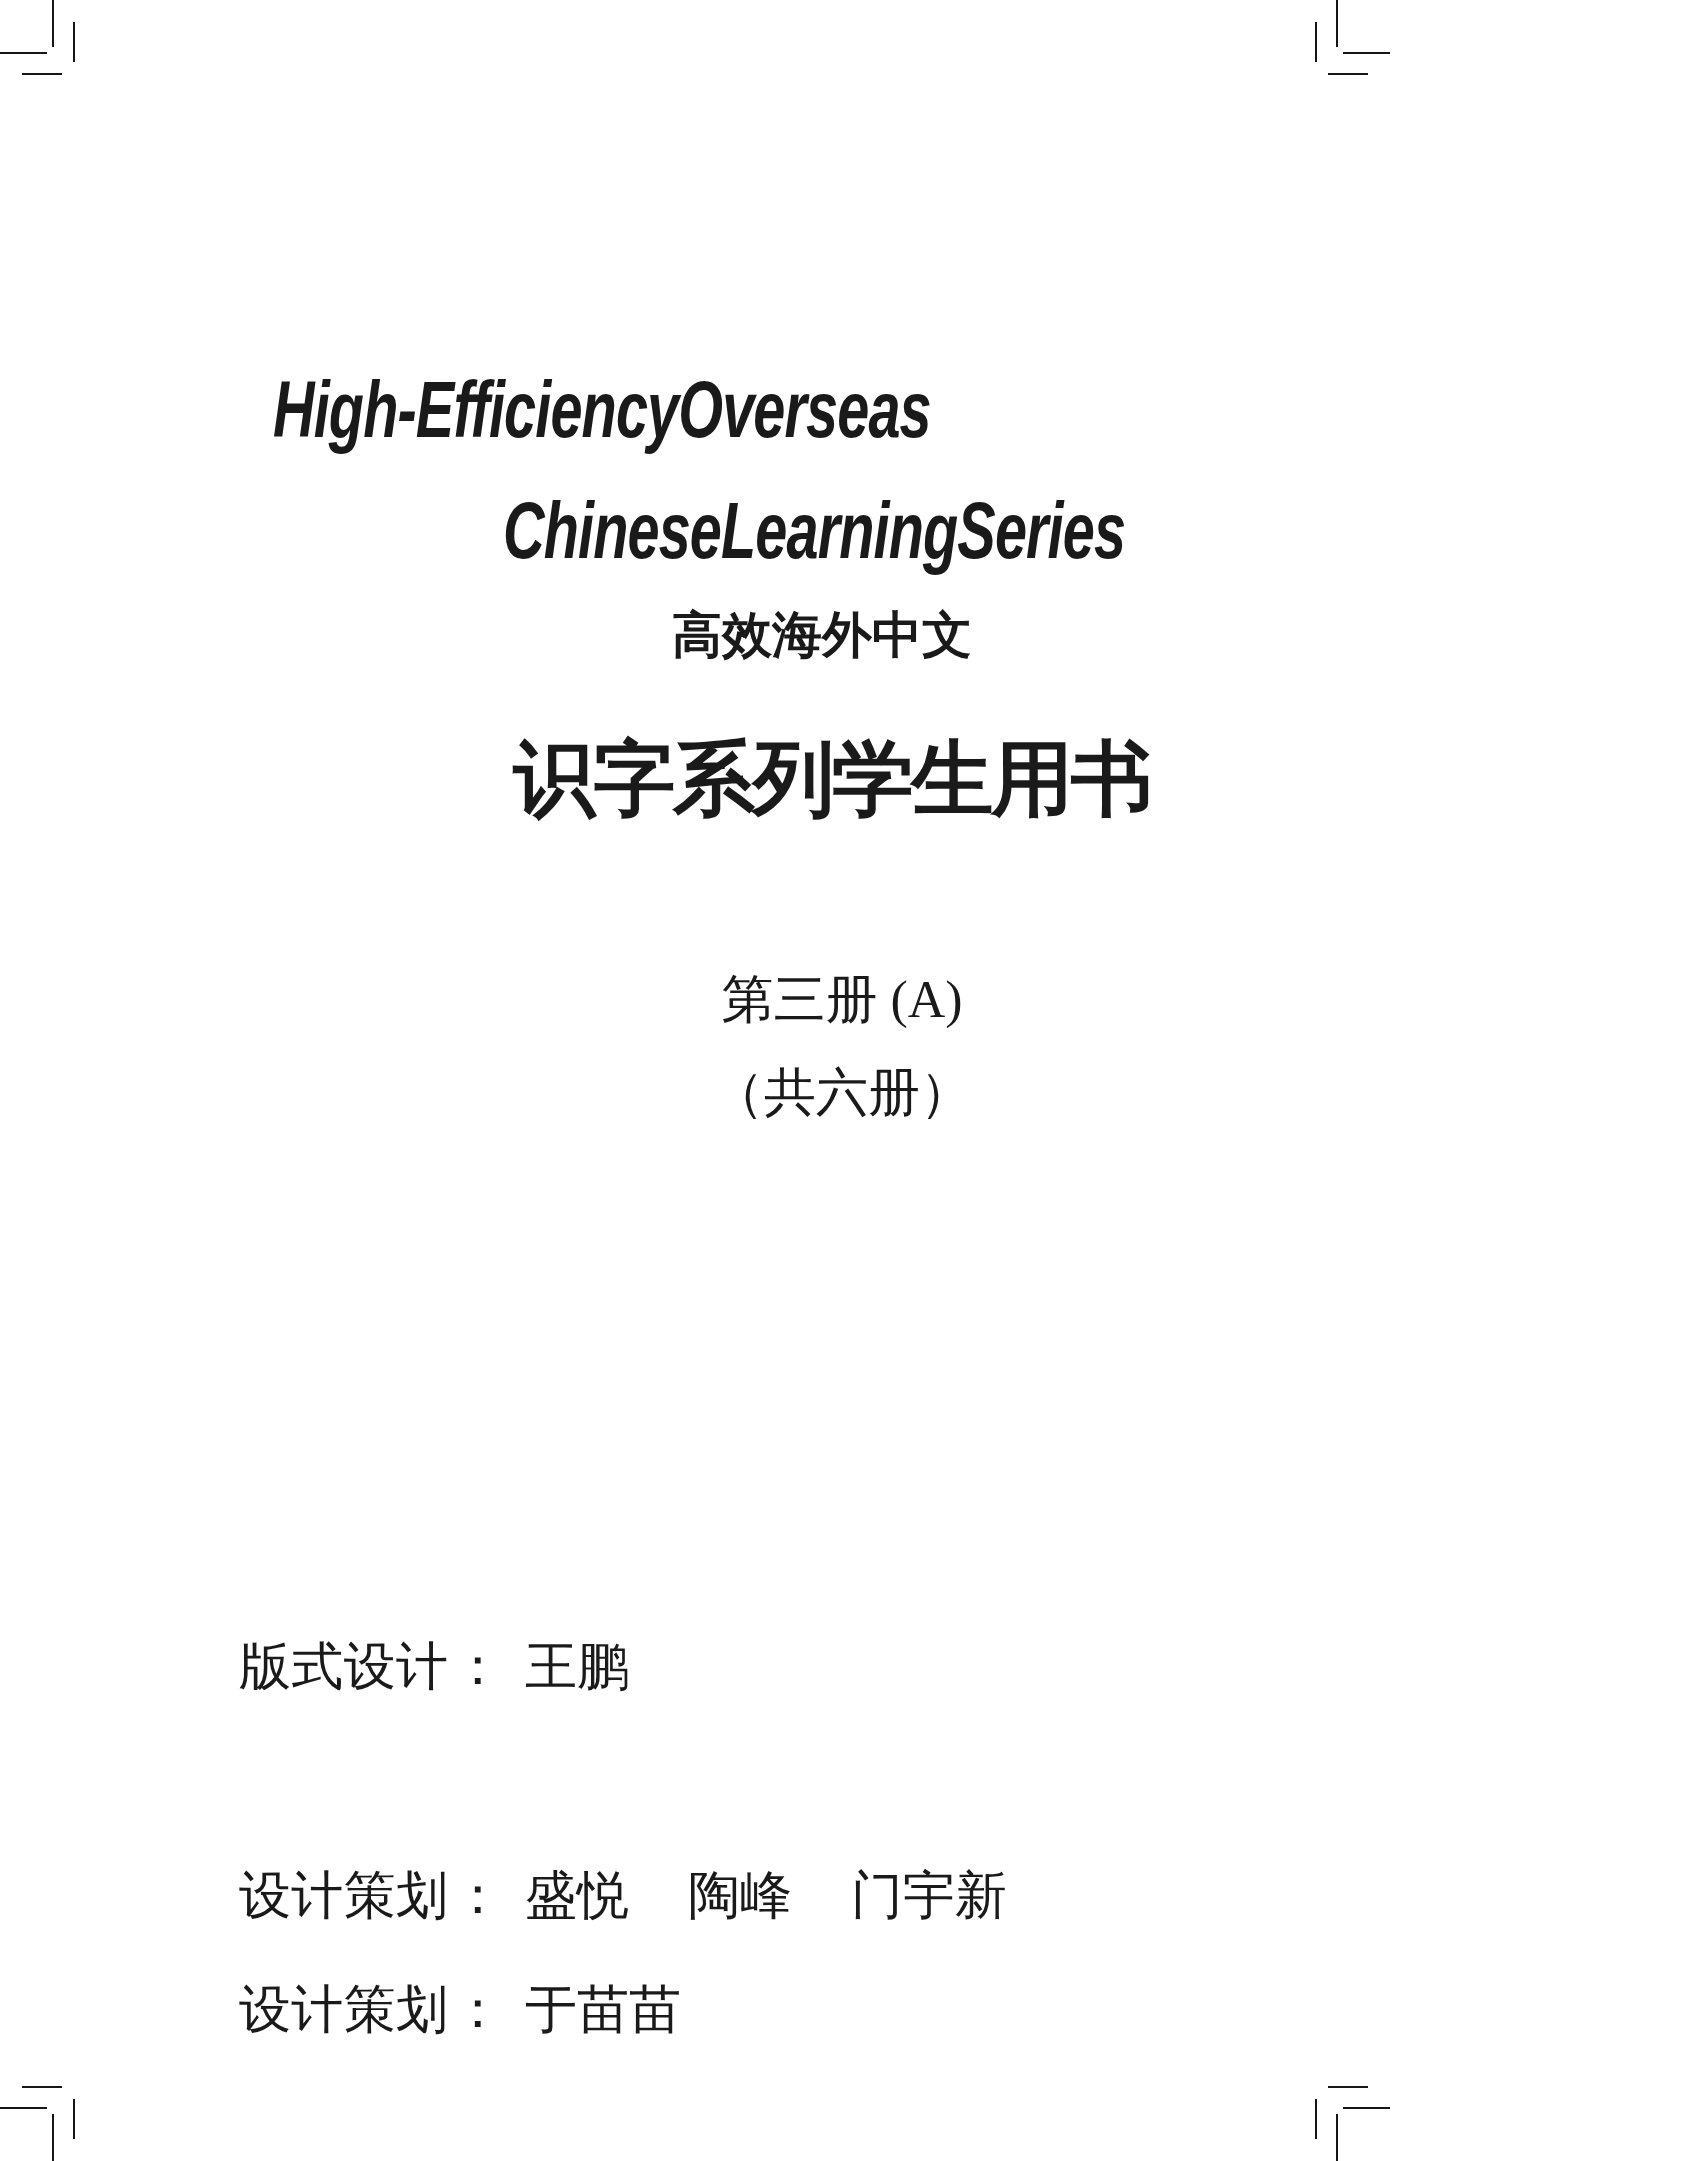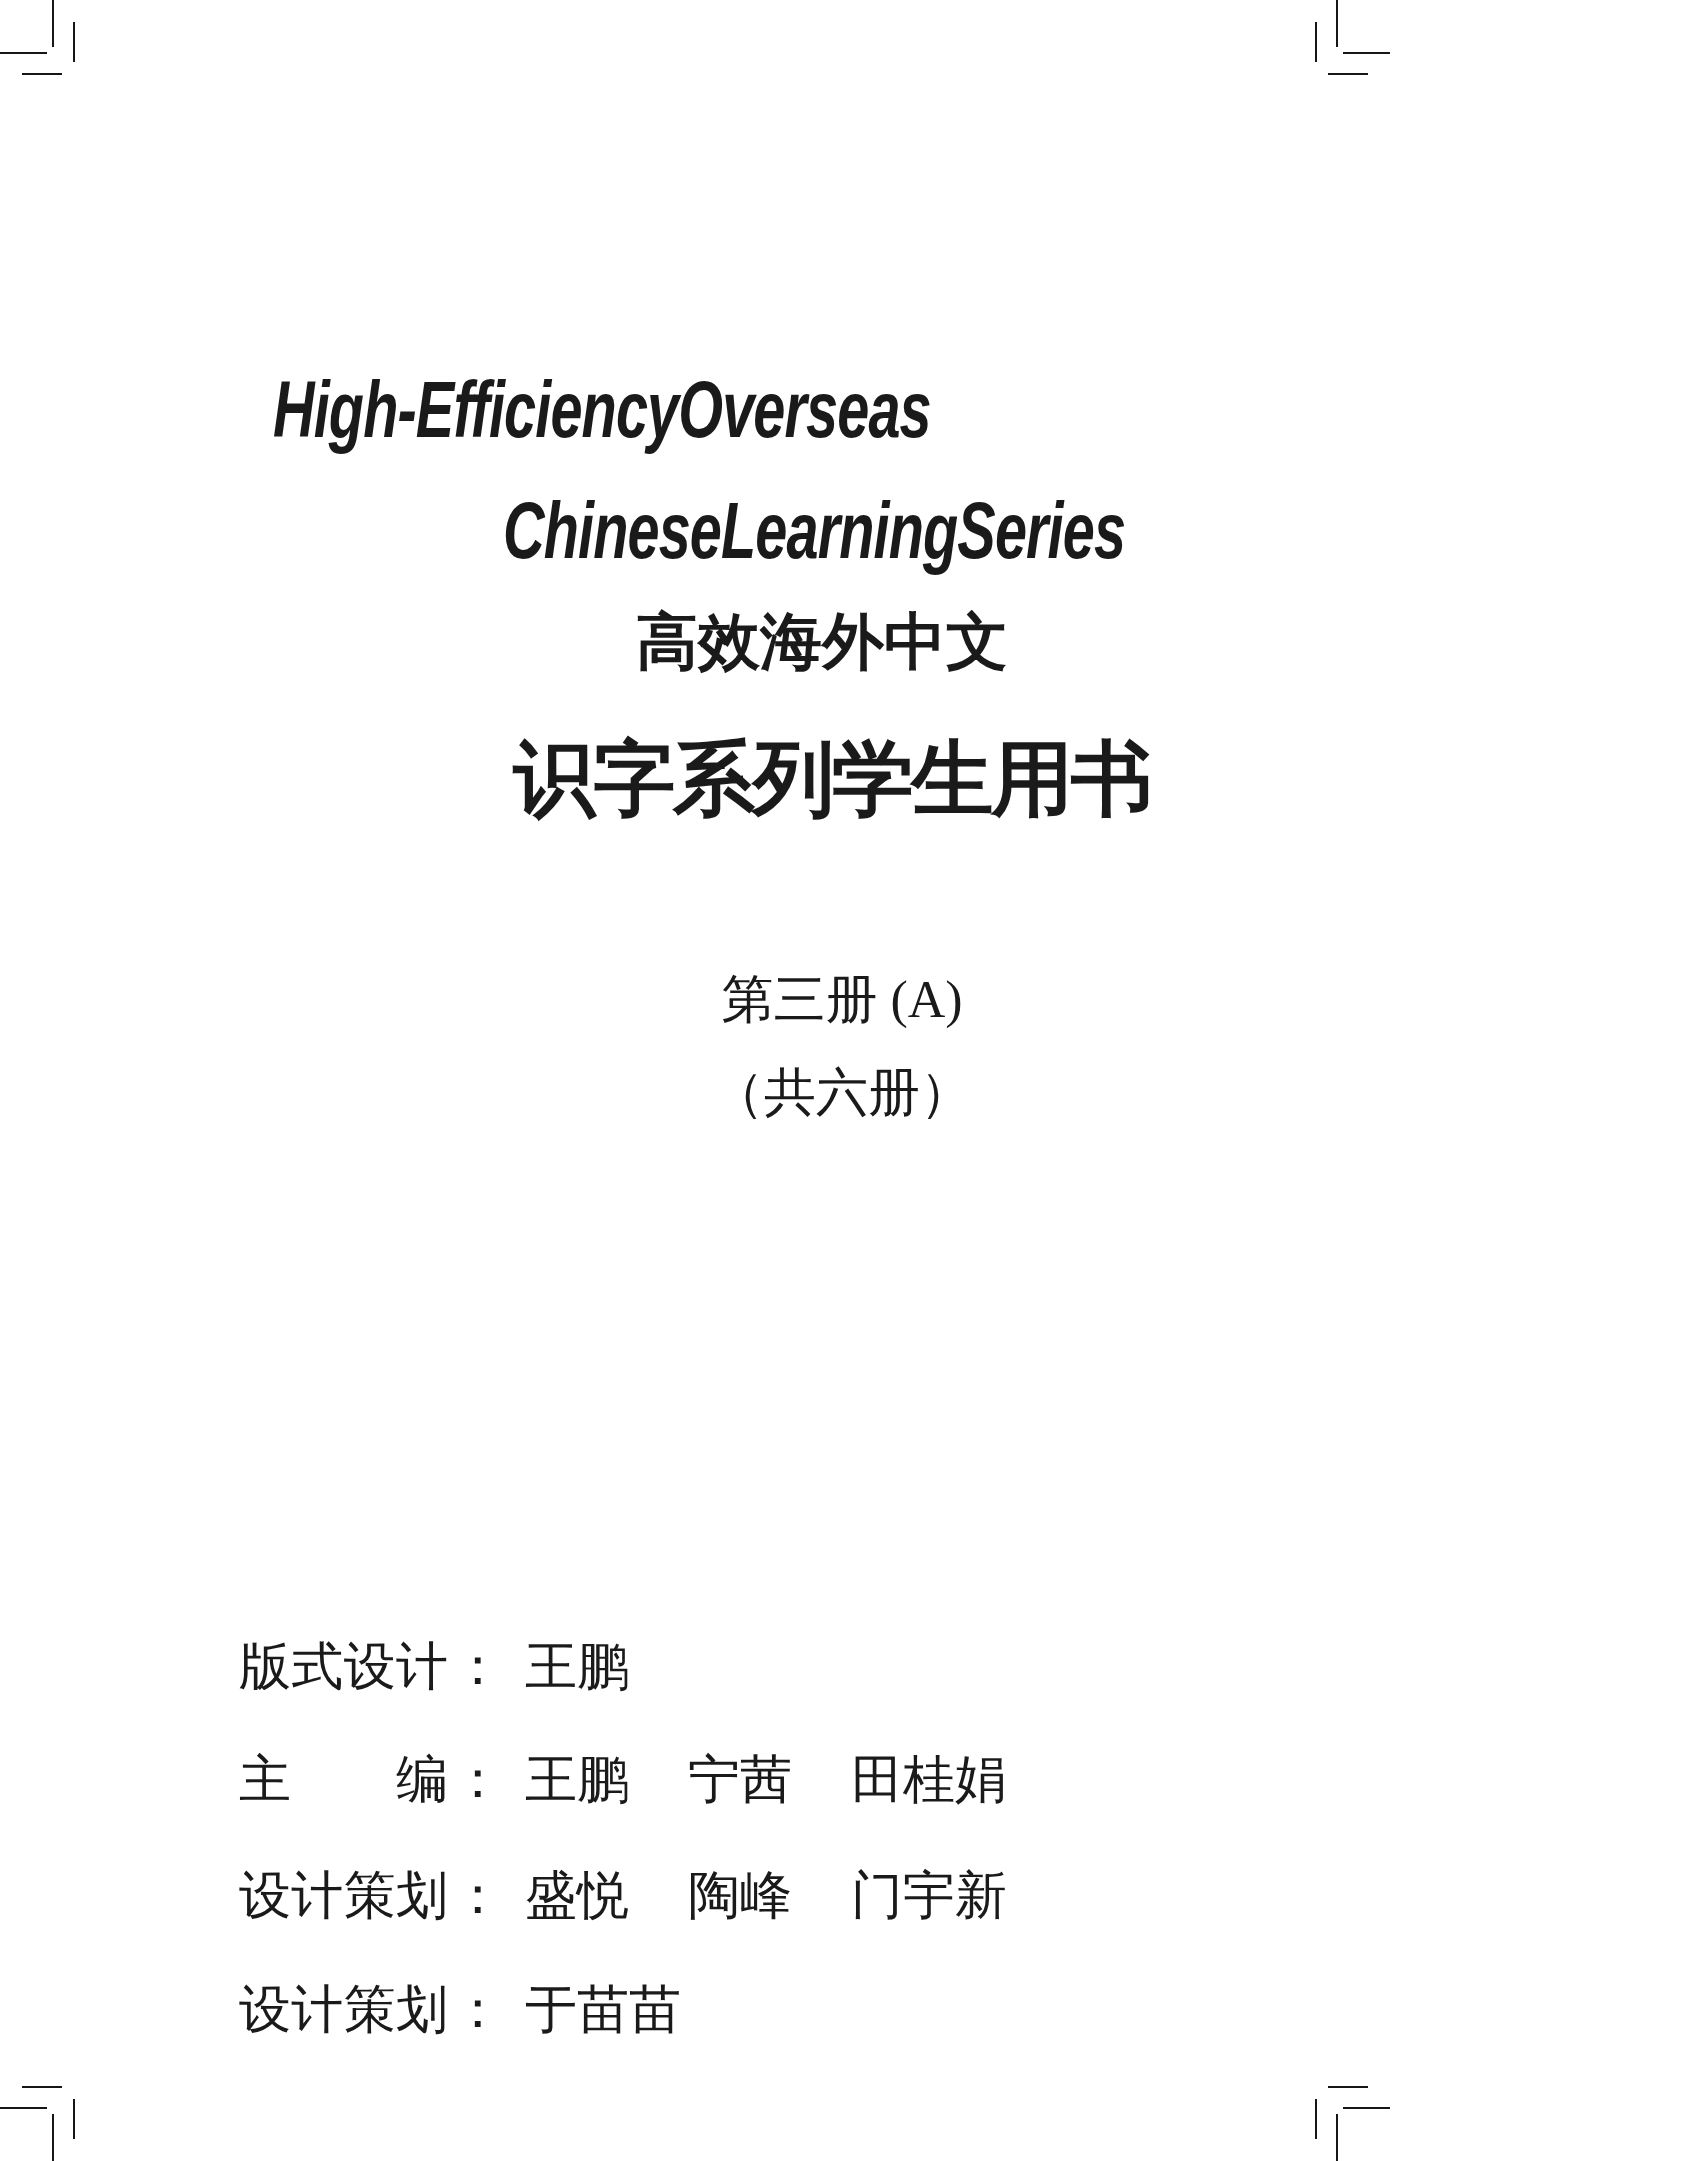--- a/index.html
+++ b/index.html
@@ -56,21 +56,21 @@
 
   .cjk { font-family: "Liberation Serif", "DejaVu Serif", serif; color: #1a1a1a; }
 
   .cn-title {
     position: absolute;
     font-weight: 900;
     white-space: nowrap;
     line-height: 1.1;
     transform: translateX(-50%);
   }
-  .cn-line1 { left: 822px; top: 608px; font-size: 62px; letter-spacing: 0px; }
+  .cn-line1 { left: 822px; top: 608px; font-size: 50px; letter-spacing: 0px; }
   .cn-line2 { left: 832px; top: 735px; font-size: 82px; letter-spacing: -2.4px; }
 
   
   .volume-line {
     position: absolute;
     font-size: 52px;
     line-height: 1.2;
     white-space: nowrap;
     transform: translateX(-50%);
     font-weight: normal;
@@ -142,23 +142,20 @@
   <div class="cjk cn-title cn-line2">识字系列学生用书</div>
 
   <div class="cjk volume-line volume-number">第三册 (A)</div>
 
   <div class="cjk volume-line set-count">（共六册）</div>
 
   <div class="cjk credit-row credit-row-1">
     <span class="credit-label">版式设计</span><span class="credit-colon">：</span><span class="credit-names"><span class="name">王鹏</span></span>
   </div>
 
-  <div class="cjk credit-row credit-row-2">
-    <span class="credit-label">主编</span><span class="credit-colon">：</span><span class="credit-names"><span class="name">王鹏</span><span class="name">宁茜</span><span class="name">田桂娟</span></span>
-  </div>
 
   <div class="cjk credit-row credit-row-3">
     <span class="credit-label">设计策划</span><span class="credit-colon">：</span><span class="credit-names"><span class="name">盛悦</span><span class="name">陶峰</span><span class="name">门宇新</span></span>
   </div>
 
   <div class="cjk credit-row credit-row-4">
     <span class="credit-label">设计策划</span><span class="credit-colon">：</span><span class="credit-names"><span class="name">于苗苗</span></span>
   </div>
 
 </div>

